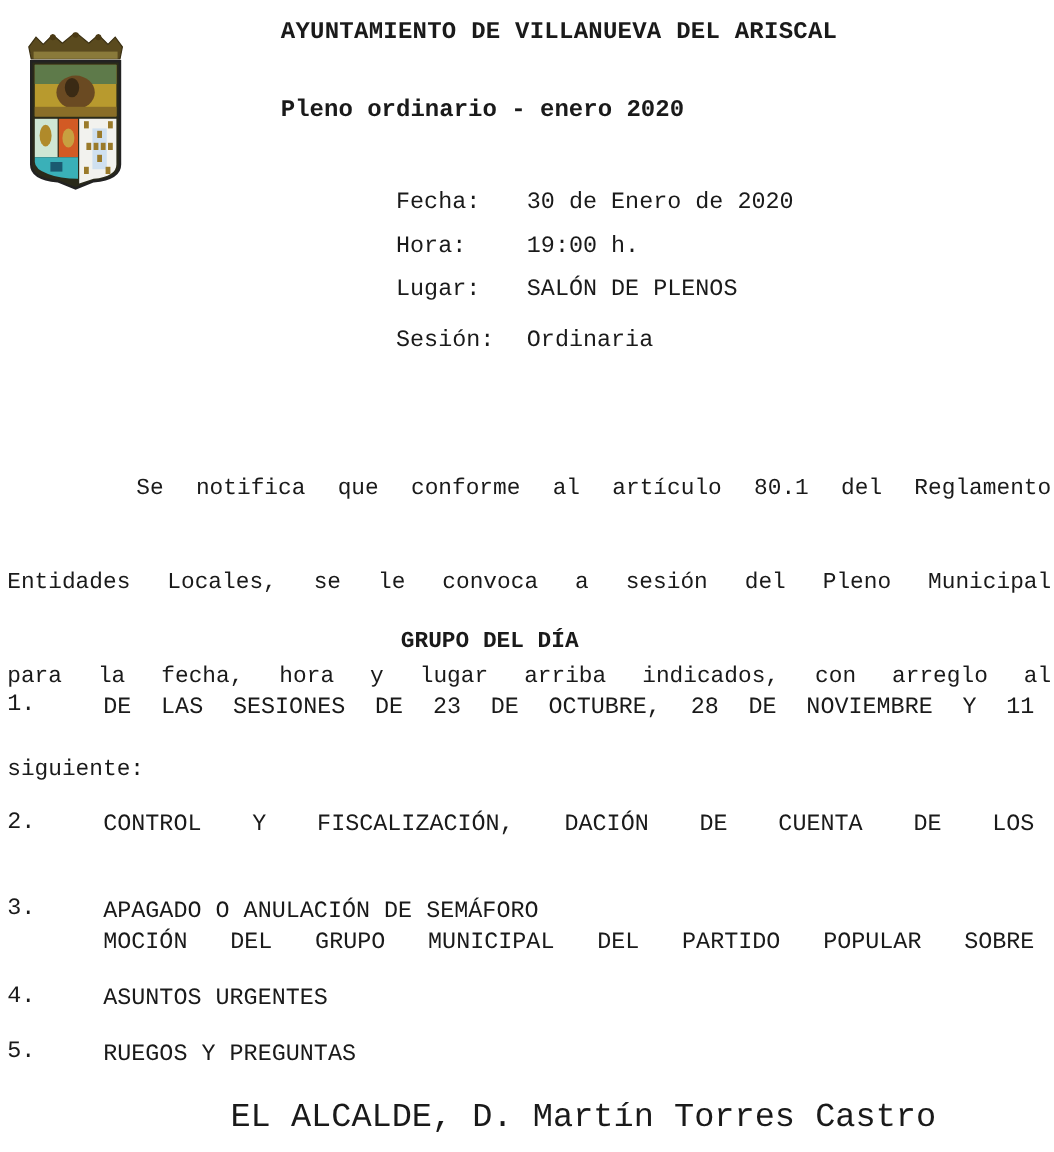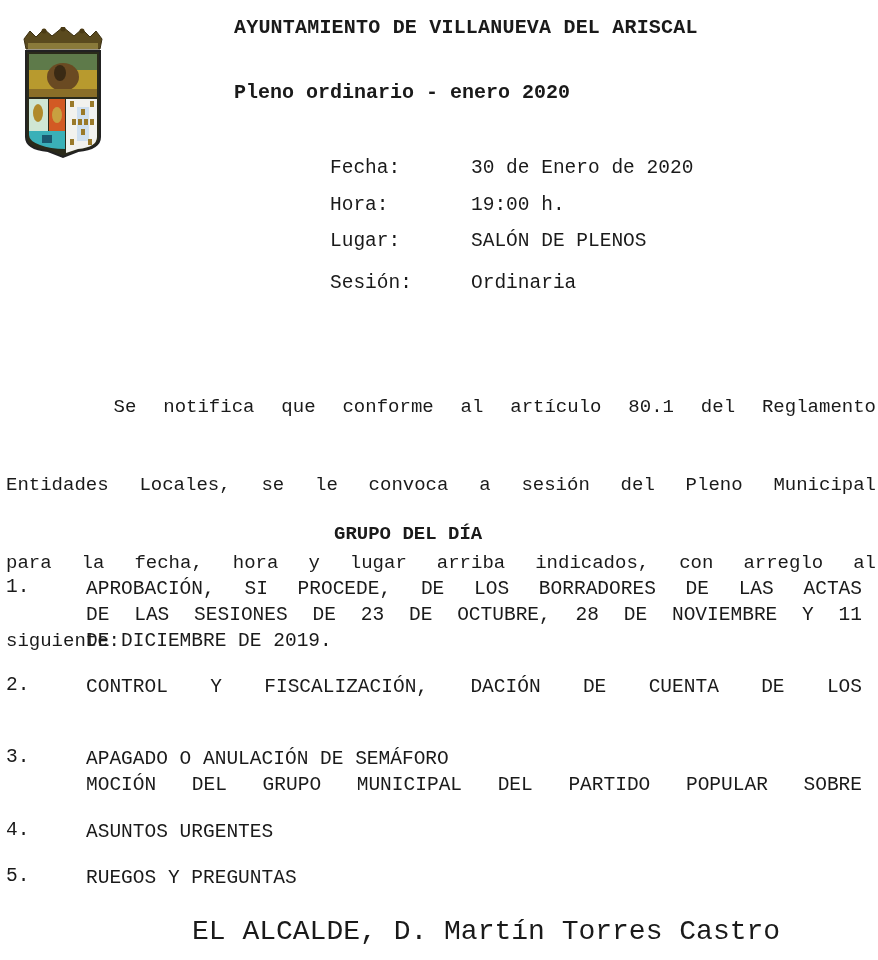--- a/index.html
+++ b/index.html
@@ -3,21 +3,21 @@
 <meta charset="utf-8">
 <style>
   html, body { margin: 0; padding: 0; background: #ffffff; }
   body { width: 878px; height: 960px; position: relative; overflow: hidden; color: #1a1a1a;
          font-family: "Liberation Mono", "DejaVu Sans Mono", monospace; }
   .abs { position: absolute; white-space: pre; }
   .crest { position: absolute; left: 20px; top: 27px; width: 86px; height: 132px; }
   .title { left: 234px; top: 16px; font-size: 20px; font-weight: bold; letter-spacing: 0.2px; }
   .subtitle { left: 234px; top: 81px; font-size: 20px; font-weight: bold; }
   .meta-label { left: 330px; font-size: 19.5px; font-weight: normal; }
-  .meta-value { left: 439px; font-size: 19.5px; margin-left: 32px; }
+  .meta-value { left: 439px; font-size: 19.5px; }
   .para { left: 6px; top: 342px; width: 870px; font-size: 19px; line-height: 26px; }
   .para-line { display: block; white-space: pre; text-align: justify; text-align-last: justify; }
   .para-line.last { text-align-last: left; }
   .heading { left: 334px; top: 523px; font-size: 19px; font-weight: bold; }
   .item-num { left: 6px; font-size: 19.5px; }
   .item-text { left: 86px; width: 776px; font-size: 19.5px; line-height: 26px; white-space: normal; }
   .item-line { display: block; white-space: pre; text-align: justify; text-align-last: justify; }
   .item-line.last { text-align-last: left; }
   .signature { left: 192px; top: 916px; font-size: 28px; }
 </style>
@@ -81,23 +81,21 @@
   <span class="para-line">    Se notifica que conforme al artículo 80.1 del Reglamento</span>
   <span class="para-line">Entidades Locales, se le convoca a sesión del Pleno Municipal</span>
   <span class="para-line">para la fecha, hora y lugar arriba indicados, con arreglo al</span>
   <span class="para-line last">siguiente:</span>
 </div>
 
 <div class="abs heading">GRUPO DEL DÍA</div>
 
 <div class="abs item-num" style="top:576px">1.</div>
 <div class="abs item-text" style="top:576px">
-  <span class="item-line">APROBACIÓN, SI PROCEDE, DE LOS BORRADORES DE LAS ACTAS</span>
   <span class="item-line">DE LAS SESIONES DE 23 DE OCTUBRE, 28 DE NOVIEMBRE Y 11</span>
-  <span class="item-line last">DE DICIEMBRE DE 2019.</span>
 </div>
 
 <div class="abs item-num" style="top:674px">2.</div>
 <div class="abs item-text" style="top:674px">
   <span class="item-line">CONTROL Y FISCALIZACIÓN, DACIÓN DE CUENTA DE LOS</span>
 </div>
 
 <div class="abs item-num" style="top:746px">3.</div>
 <div class="abs item-text" style="top:746px">
   <span class="item-line last">APAGADO O ANULACIÓN DE SEMÁFORO</span>

